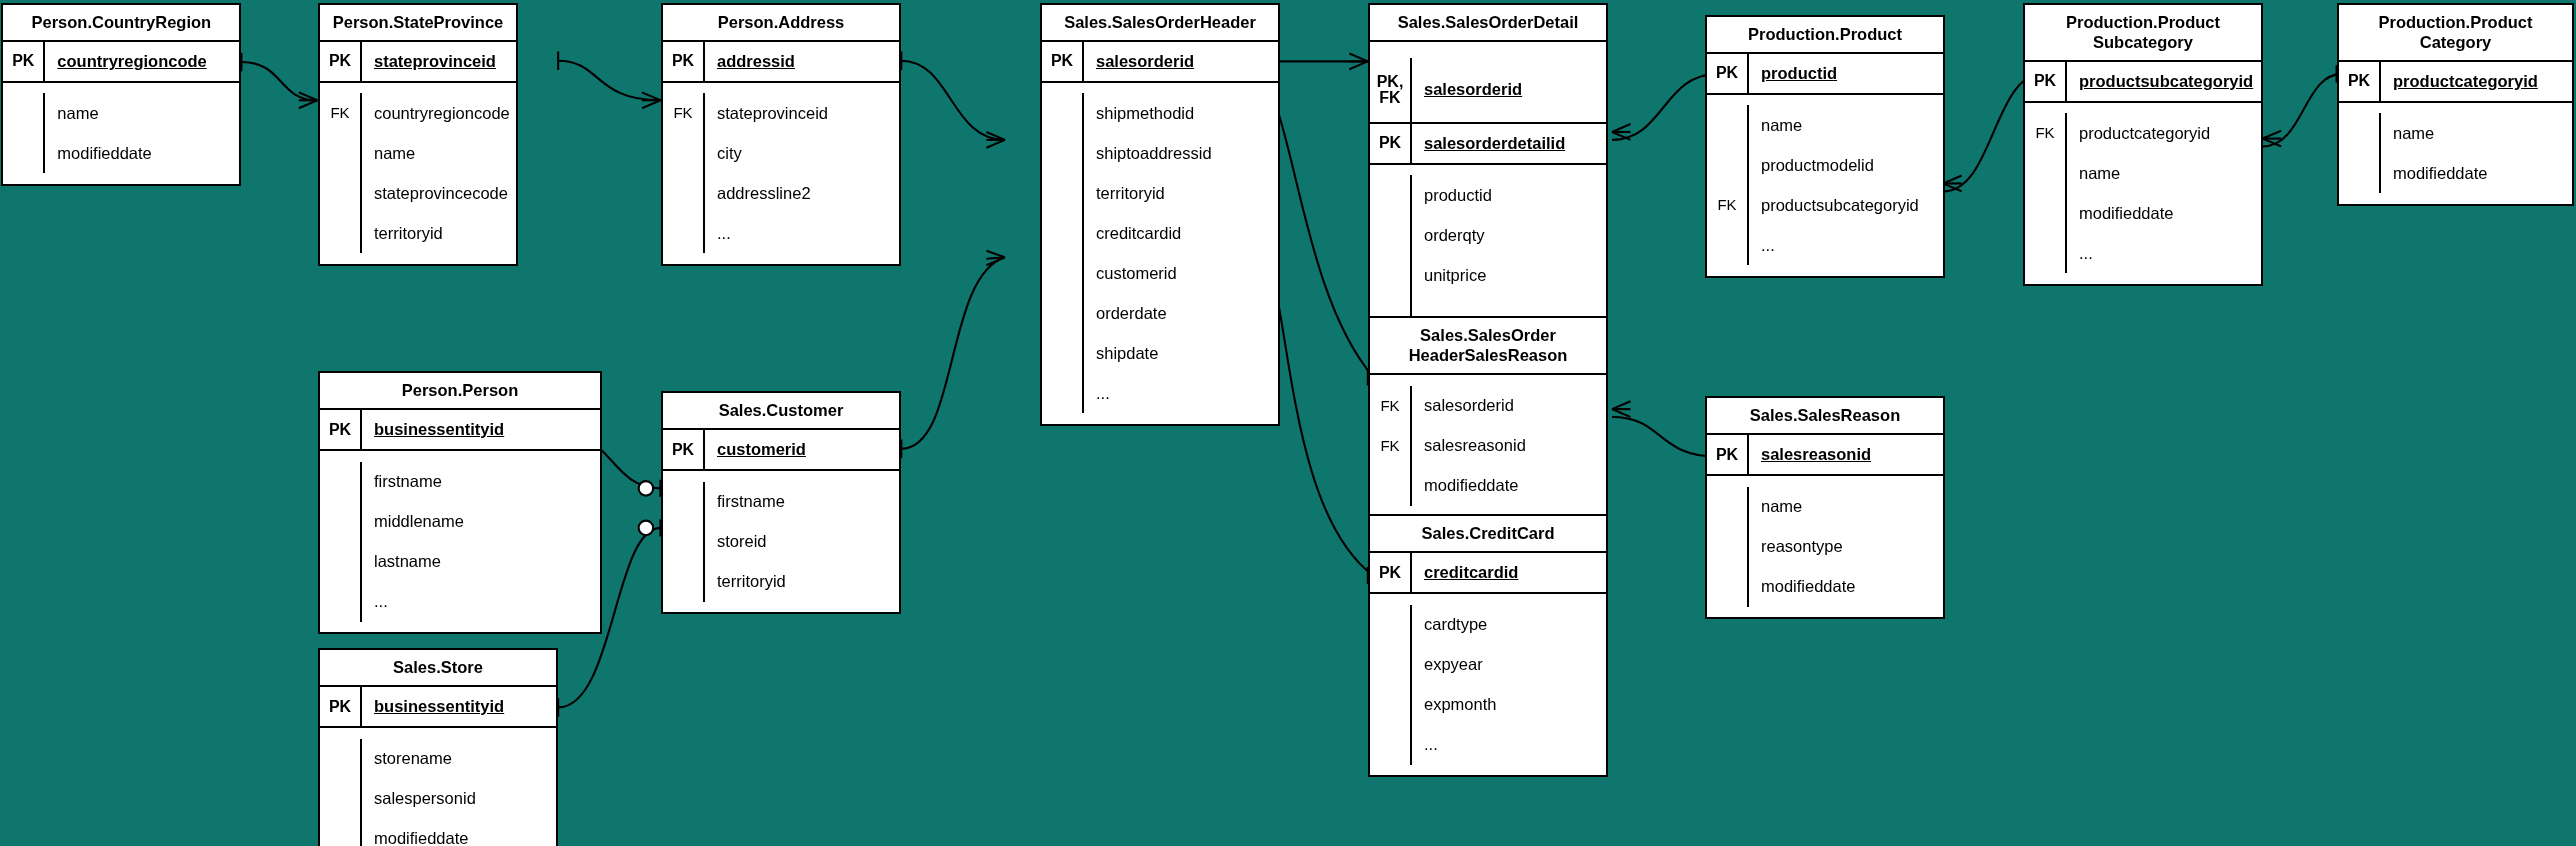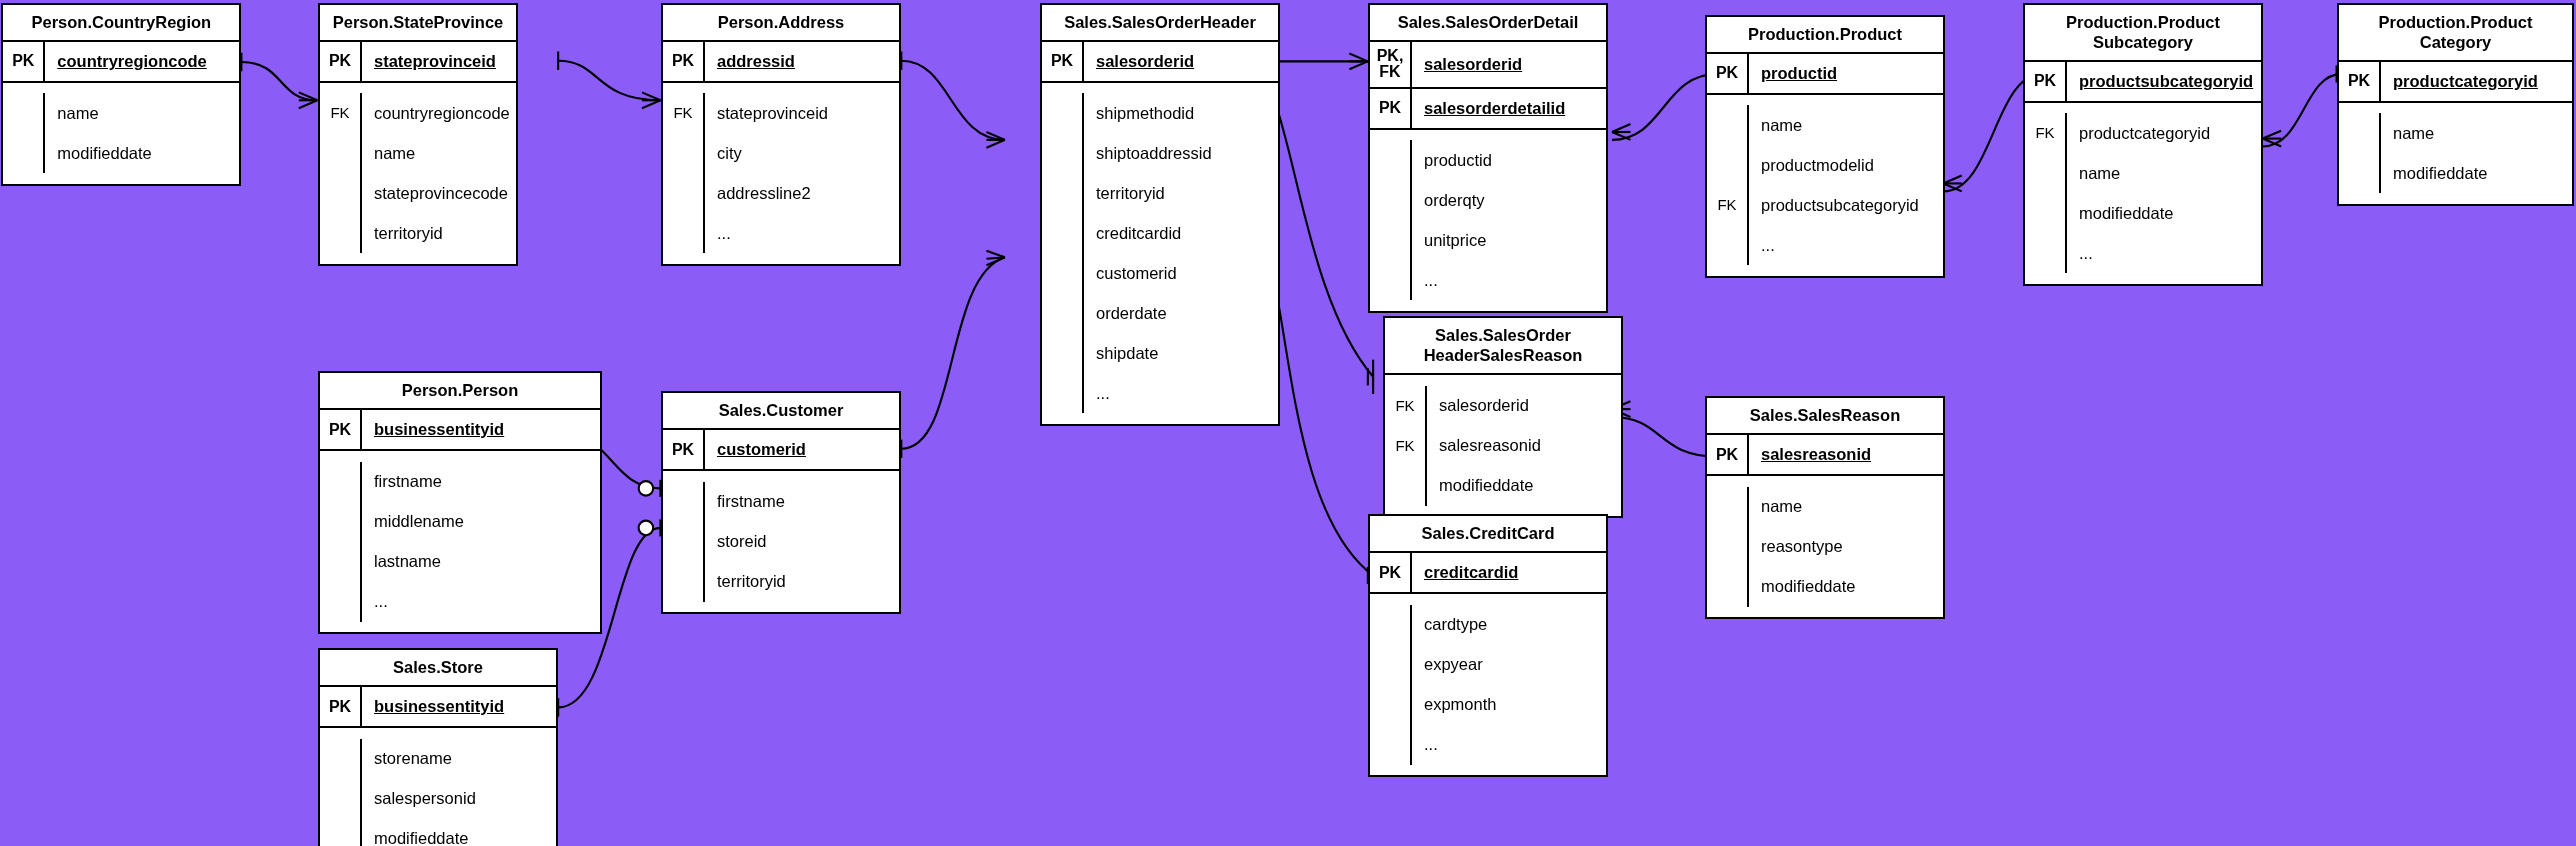--- a/index.html
+++ b/index.html
@@ -1,19 +1,19 @@
 <!DOCTYPE html>
 <html style="font-size:10.6px"><head>
 <meta charset="utf-8">
 <style>
   html,body{margin:0;padding:0;background:#ffffff;}
   #stage{
     position:relative;
     width:2576px;height:846px;
-    background:#8b5cf6;
+    background:#0f766e;
     font-family:"Liberation Sans", sans-serif;
     overflow:hidden;
   }
   svg#wires{position:absolute;left:0;top:0;width:2576px;height:846px;pointer-events:none;}
   svg#wires path{fill:none;stroke:#000000;stroke-width:3.2;}
   svg#wires line{stroke:#000000;stroke-width:3.2;}
   svg#wires circle{fill:#ffffff;stroke:#000000;stroke-width:3.2;}
 
   .ent{
     position:absolute;
@@ -58,21 +58,21 @@
     flex:1;
     box-sizing:border-box;
     padding:0 0 0 12px;
     display:flex;
     align-items:center;
     font-size:16.5px;
     color:#000;
   }
   .fld.pk{font-weight:bold;text-decoration:underline;}
   .pkrow{height:41px;}
-  .pkrow2{height:47px;}
+  .pkrow2{height:66px;margin-top:16px;}
   .attr{height:40px;}
   .pad{height:10.6px;}
 </style>
 </head>
 <body>
 
 <div id="stage">
 
   <svg id="wires" viewBox="0 0 3902 1282">
 
@@ -478,21 +478,21 @@
         <div class="fld">salespersonid</div>
       </div>
       <div class="row attr">
         <div class="key"></div>
         <div class="fld">modifieddate</div>
       </div>
 
     </div>
   </div>
 
-  <div class="ent" style="left:1368px;top:316px;width:240px;margin-left:15px;">
+  <div class="ent" style="left:1368px;top:316px;width:240px;">
     <div class="ent-title">Sales.SalesOrder
 HeaderSalesReason</div>
     <div class="ent-body">
       <div class="pad"></div>
       <div class="row attr">
         <div class="key">FK</div>
         <div class="fld">salesorderid</div>
       </div>
       <div class="row attr">
         <div class="key">FK</div>

